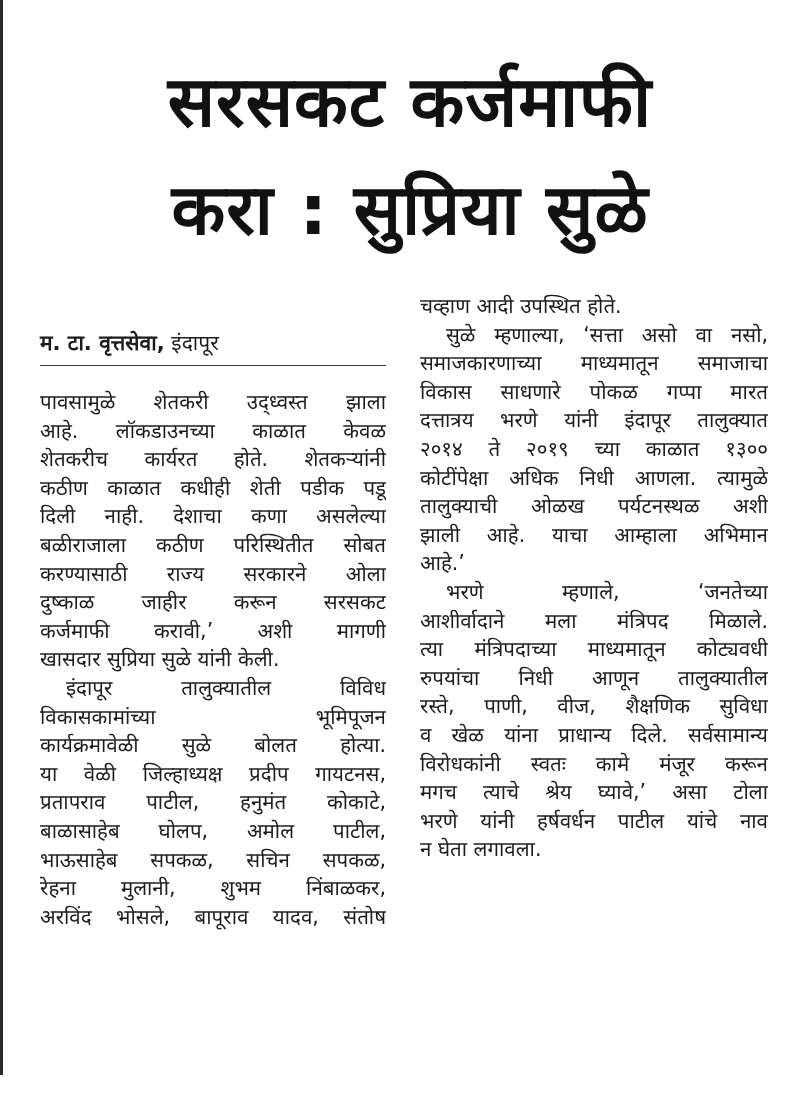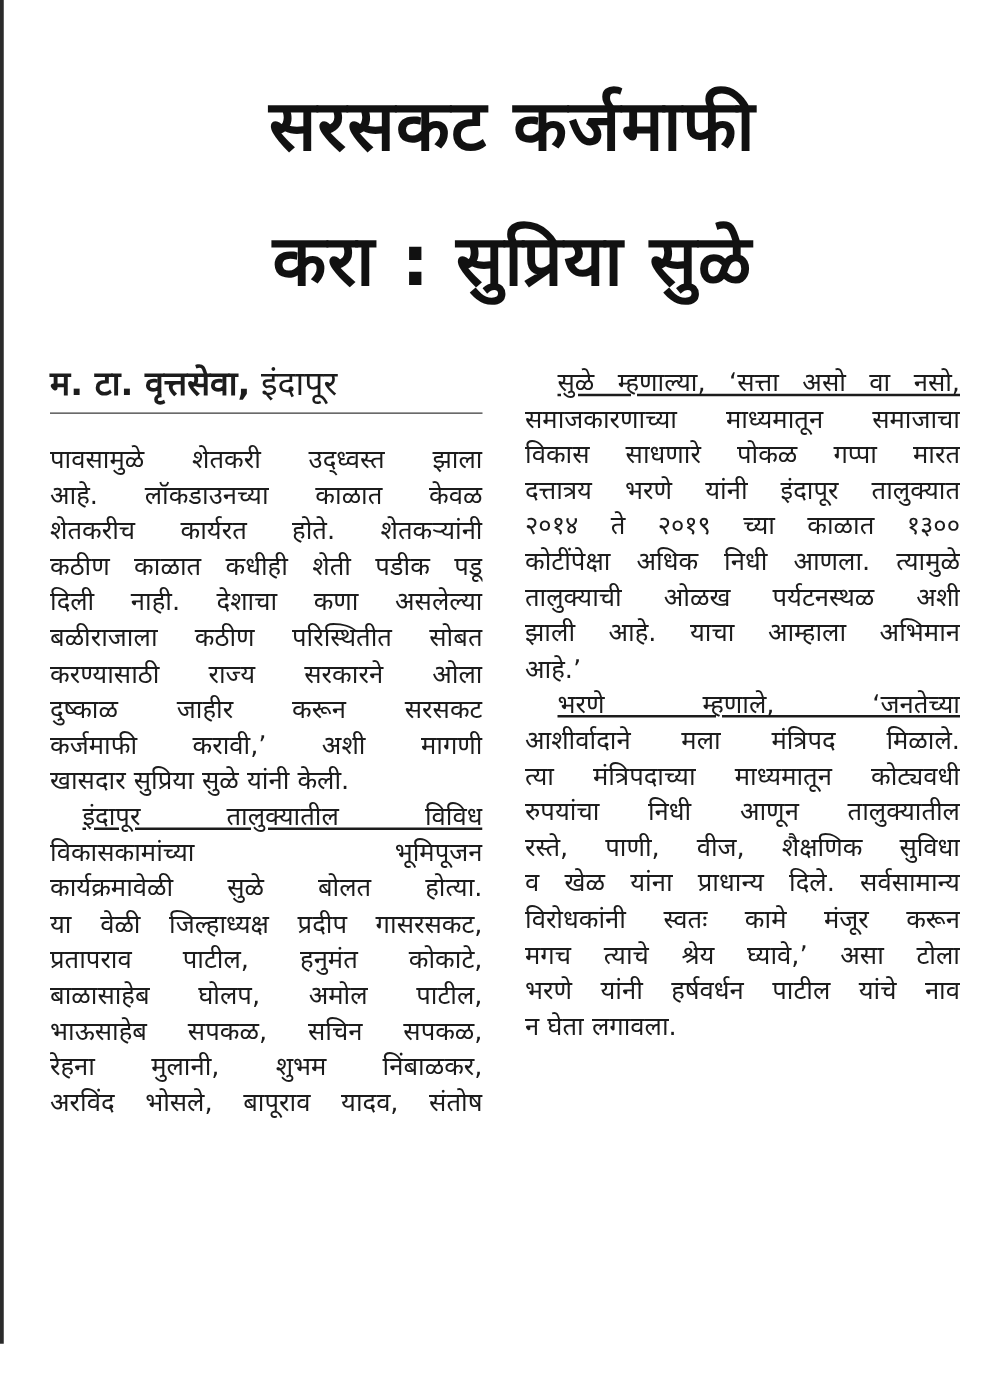--- a/index.html
+++ b/index.html
@@ -1,31 +1,31 @@
 <!DOCTYPE html>
 <html><head>
 <meta charset="utf-8">
 <style>
   html, body { margin:0; padding:0; background:#ffffff; }
   body { width:800px; height:1106px; position:relative; overflow:hidden;
          font-family:"DejaVu Sans", sans-serif; color:#1a1a1a; }
   .left-rule { position:absolute; left:0; top:0; width:3px; height:1075px; background:#2a2a2a; }
   .headline { position:absolute; left:40px; top:48px; width:740px; text-align:center;
               font-family:"DejaVu Sans", sans-serif; font-weight:bold; color:#111;
-              font-size:56px; line-height:108px; letter-spacing:1px; }
+              font-size:70px; line-height:108px; letter-spacing:1px; }
   .headline div { white-space:nowrap; }
   .col { position:absolute; top:292px; font-size:20.5px; line-height:28.6px; color:#1c1c1c; }
   .col-left { left:40px; width:346px; }
   .col-right { left:420px; width:348px; }
-  .byline { font-weight:bold; font-size:27px; line-height:32px; padding-bottom:6px; white-space:nowrap; }
+  .byline { font-weight:bold; font-size:21px; line-height:32px; padding-bottom:6px; white-space:nowrap;margin-top:35px; }
   .byline .place { font-weight:normal; }
   .byline-rule { height:1px; background:#3a3a3a; margin:0 0 22px 0; width:346px; }
   .line { display:block; white-space:nowrap; text-align:justify; text-align-last:justify; height:28.6px; overflow:hidden; }
   .line.last { text-align-last:left; }
-  .indent { padding-left:26px;text-decoration:underline; }
+  .indent { padding-left:26px; }
 </style>
 </head>
 <body>
 
 <div class="left-rule"></div>
 
 <div class="headline">
   <div>सरसकट कर्जमाफी</div>
   <div>करा : सुप्रिया सुळे</div>
 </div>
@@ -39,29 +39,30 @@
   <span class="line">कठीण काळात कधीही शेती पडीक पडू</span>
   <span class="line">दिली नाही. देशाचा कणा असलेल्या</span>
   <span class="line">बळीराजाला कठीण परिस्थितीत सोबत</span>
   <span class="line">करण्यासाठी राज्य सरकारने ओला</span>
   <span class="line">दुष्काळ जाहीर करून सरसकट</span>
   <span class="line">कर्जमाफी करावी,’ अशी मागणी</span>
   <span class="line last">खासदार सुप्रिया सुळे यांनी केली.</span>
   <span class="line indent">इंदापूर तालुक्यातील विविध</span>
   <span class="line">विकासकामांच्या भूमिपूजन</span>
   <span class="line">कार्यक्रमावेळी सुळे बोलत होत्या.</span>
-  <span class="line">या वेळी जिल्हाध्यक्ष प्रदीप गासरसकट,</span>
+  <span class="line">या वेळी जिल्हाध्यक्ष प्रदीप गायटनस,</span>
   <span class="line">प्रतापराव पाटील, हनुमंत कोकाटे,</span>
   <span class="line">बाळासाहेब घोलप, अमोल पाटील,</span>
   <span class="line">भाऊसाहेब सपकळ, सचिन सपकळ,</span>
   <span class="line">रेहना मुलानी, शुभम निंबाळकर,</span>
   <span class="line">अरविंद भोसले, बापूराव यादव, संतोष</span>
 </div>
 
 <div class="col col-right">
+  <span class="line last">चव्हाण आदी उपस्थित होते.</span>
   <span class="line indent">सुळे म्हणाल्या, ‘सत्ता असो वा नसो,</span>
   <span class="line">समाजकारणाच्या माध्यमातून समाजाचा</span>
   <span class="line">विकास साधणारे पोकळ गप्पा मारत</span>
   <span class="line">दत्तात्रय भरणे यांनी इंदापूर तालुक्यात</span>
   <span class="line">२०१४ ते २०१९ च्या काळात १३००</span>
   <span class="line">कोटींपेक्षा अधिक निधी आणला. त्यामुळे</span>
   <span class="line">तालुक्याची ओळख पर्यटनस्थळ अशी</span>
   <span class="line">झाली आहे. याचा आम्हाला अभिमान</span>
   <span class="line last">आहे.’</span>
   <span class="line indent">भरणे म्हणाले, ‘जनतेच्या</span>

